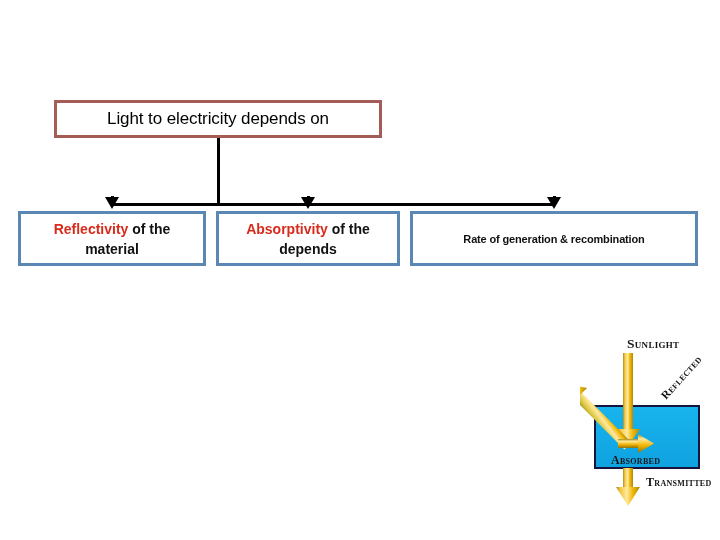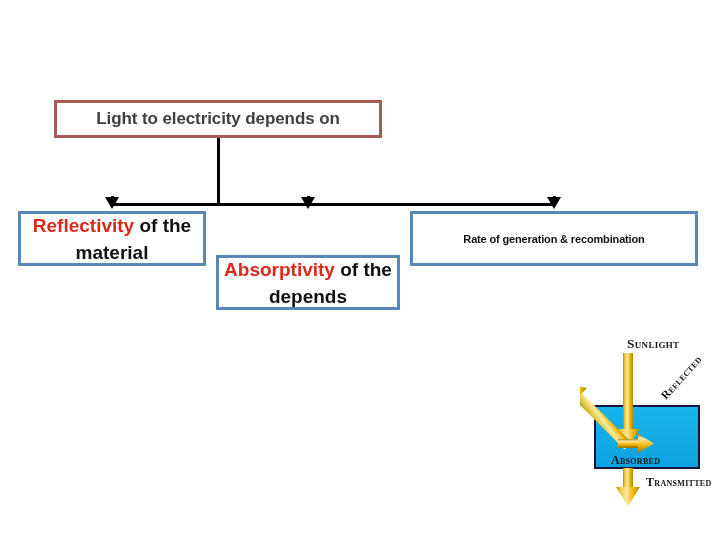--- a/index.html
+++ b/index.html
@@ -30,37 +30,37 @@
   #root-node {
     left: 54px;
     top: 100px;
     width: 328px;
     height: 38px;
     border: 3px solid #A65C56;
     padding: 0 10px;
   }
   #root-node .node-text {
     font-size: 17px;
-    font-weight: bold;
-    color: #404040;
+    font-weight: normal;
+    color: #000000;
     letter-spacing: -0.1px;
     line-height: 1.1;
     white-space: nowrap;
   }
 
   .leaf {
     border: 3px solid #5B87B5;
     padding: 2px 4px 0 4px;
   }
   #leaf-reflectivity { left: 18px;  top: 211px; width: 188px; height: 55px; }
-  #leaf-absorptivity { left: 216px; top: 211px; width: 184px; height: 55px; margin-top: 44px; }
+  #leaf-absorptivity { left: 216px; top: 211px; width: 184px; height: 55px; }
   #leaf-recombination{ left: 410px; top: 211px; width: 288px; height: 55px; }
 
   .leaf .node-text {
-    font-size: 19px;
+    font-size: 14px;
     font-weight: bold;
     color: #111111;
     line-height: 1.42;
   }
   .hl { color: #D92B1C; }
   .leaf-wide .node-text { font-size: 11px; letter-spacing: -0.15px; }
 
   
   #connectors {
     position: absolute;

